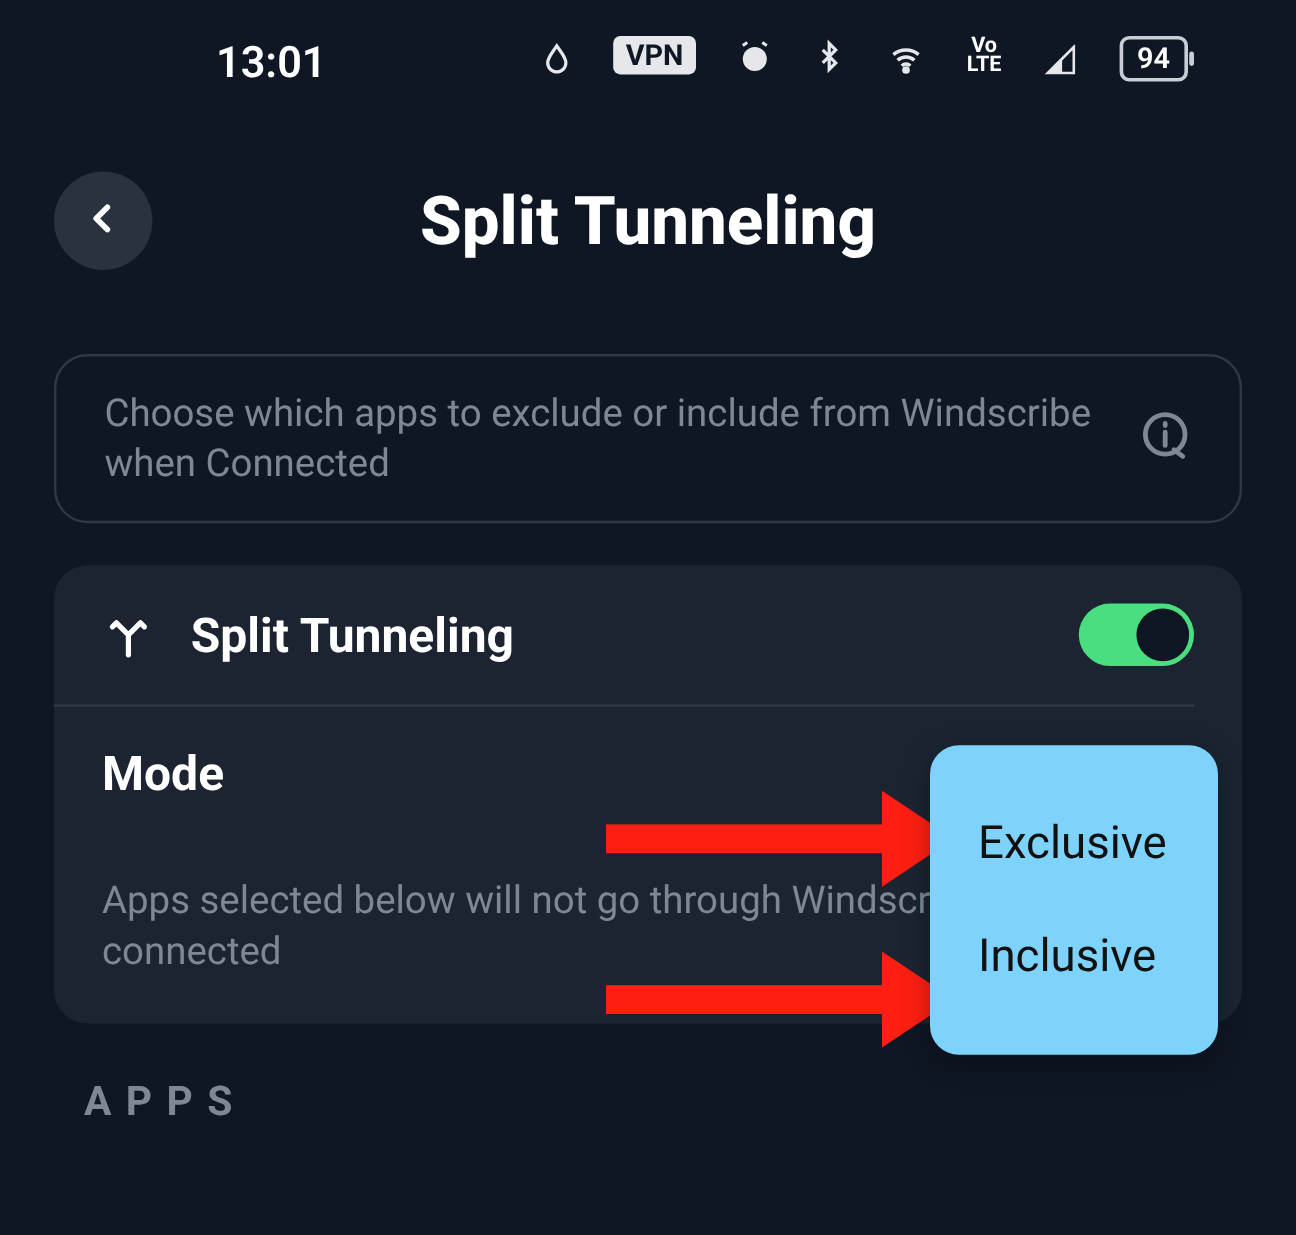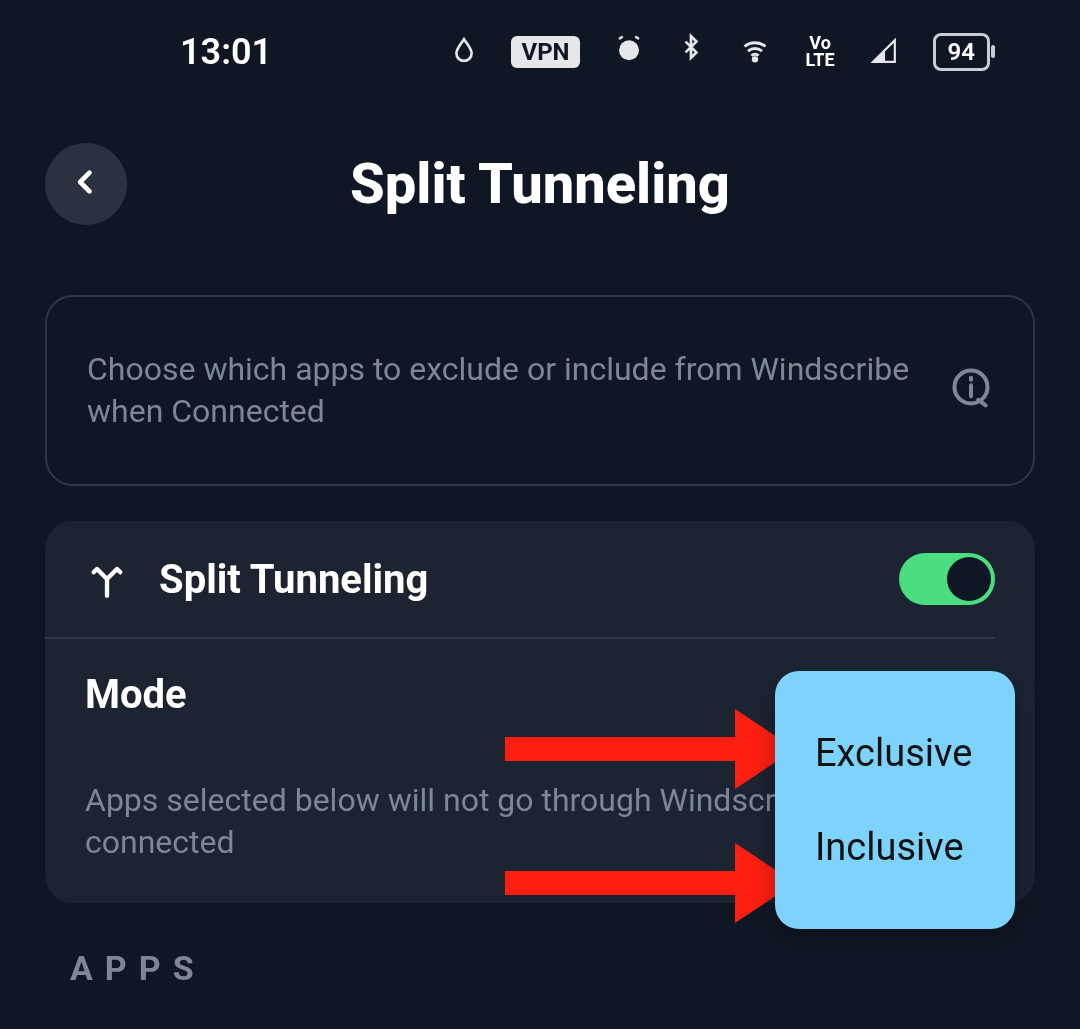--- a/index.html
+++ b/index.html
@@ -15,21 +15,21 @@
   .status-bar {
     display: flex;
     justify-content: space-between;
     align-items: center;
     padding: 30px 90px 30px 180px;
     font-size: 36px;
     font-weight: 600;
   }
   .status-icons {
     display: flex;
-    align-items: center;
+    align-items: flex-start;
     gap: 34px;
   }
   .vpn-badge {
     background: #e5e7eb;
     color: #0f1724;
     padding: 2px 10px;
     border-radius: 6px;
     font-size: 24px;
     font-weight: 700;
   }
@@ -77,21 +77,21 @@
     position: absolute;
     left: 50%;
     transform: translateX(-50%);
     font-size: 56px;
     font-weight: 800;
   }
   .info-card {
     margin: 30px 45px 0;
     border: 2px solid #2f3844;
     border-radius: 28px;
-    padding: 52px 40px;
+    padding: 27px 40px;
     display: flex;
     align-items: center;
     gap: 30px;
     color: #7d8795;
     font-size: 32px;
   }
   .info-text { flex: 1; line-height: 1.3; }
   .settings-card {
     margin: 35px 45px 0;
     background: #1c2432;

